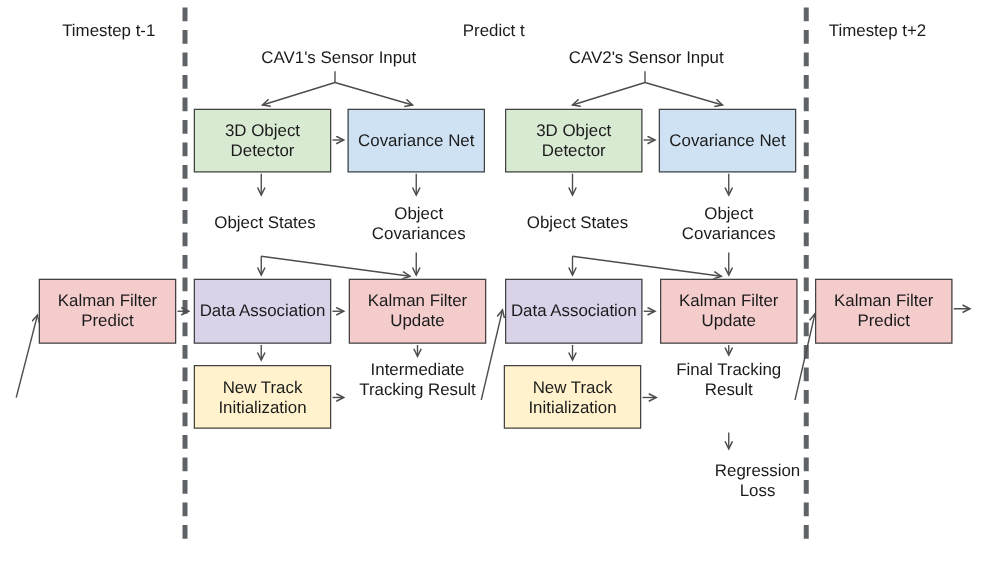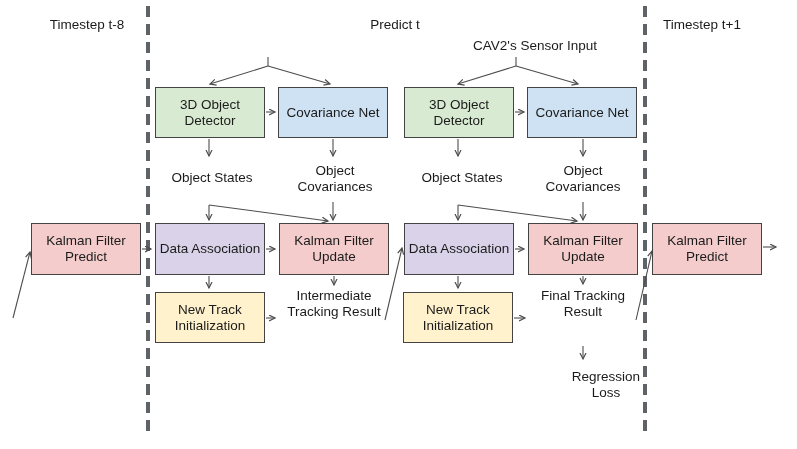--- a/index.html
+++ b/index.html
@@ -70,25 +70,26 @@
       <line x1="514" y1="318" x2="525" y2="318" marker-end="url(#arr)"></line>
 
       <line x1="385" y1="320" x2="402" y2="248" marker-end="url(#arr)"></line>
       <line x1="636" y1="320" x2="652" y2="251" marker-end="url(#arr)"></line>
       <line x1="13" y1="318" x2="30" y2="252" marker-end="url(#arr)"></line>
 
       <line x1="583" y1="346" x2="583" y2="359" marker-end="url(#arr)"></line>
     </g>
   </svg>
 
-  <div class="lbl" style="left:20px;top:17px;width:134px;">Timestep t-8</div>
+  <div class="lbl" style="left:20px;top:17px;width:134px;">Timestep t-1</div>
   <div class="lbl" style="left:330px;top:17px;width:130px;">Predict t</div>
-  <div class="lbl" style="left:637px;top:17px;width:130px;">Timestep t+1</div>
+  <div class="lbl" style="left:637px;top:17px;width:130px;">Timestep t+2</div>
 
-  <div class="lbl" style="left:437px;top:38px;width:160px;text-align:right;">CAV2's Sensor Input</div>
+  <div class="lbl" style="left:191px;top:38px;width:160px;">CAV1's Sensor Input</div>
+  <div class="lbl" style="left:437px;top:38px;width:160px;">CAV2's Sensor Input</div>
 
   <div class="box" style="left: 155px; top: 87px; width: 110px; height: 51px; background-color: rgb(217, 234, 211);">3D Object Detector</div>
   <div class="box" style="left: 278px; top: 87px; width: 110px; height: 51px; background-color: rgb(207, 226, 243);">Covariance Net</div>
   <div class="box" style="left: 404px; top: 87px; width: 110px; height: 51px; background-color: rgb(217, 234, 211);">3D Object Detector</div>
   <div class="box" style="left: 527px; top: 87px; width: 110px; height: 51px; background-color: rgb(207, 226, 243);">Covariance Net</div>
 
   <div class="lbl" style="left:157px;top:170px;width:110px;">Object States</div>
   <div class="lbl" style="left:290px;top:163px;width:90px;">Object Covariances</div>
   <div class="lbl" style="left:407px;top:170px;width:110px;">Object States</div>
   <div class="lbl" style="left:538px;top:163px;width:90px;">Object Covariances</div>

